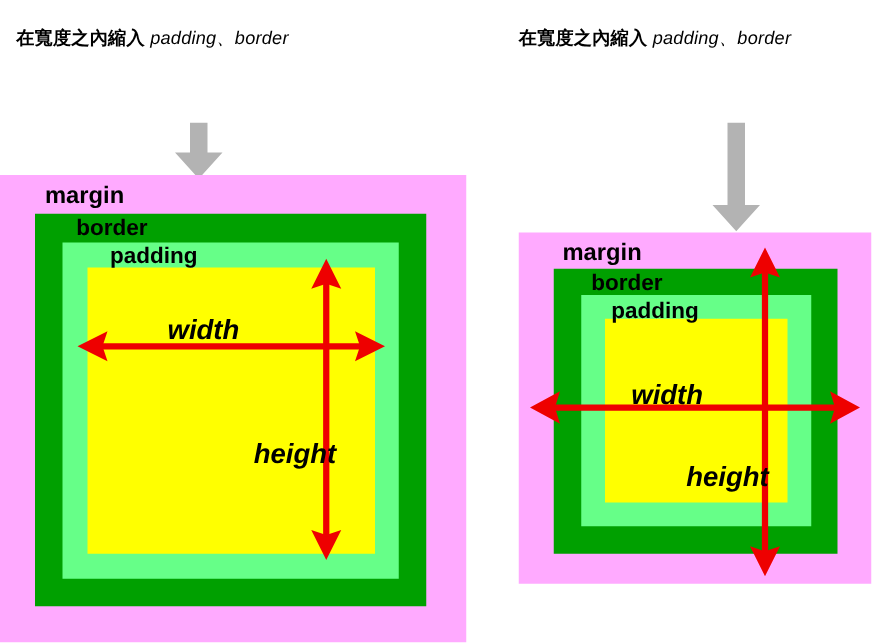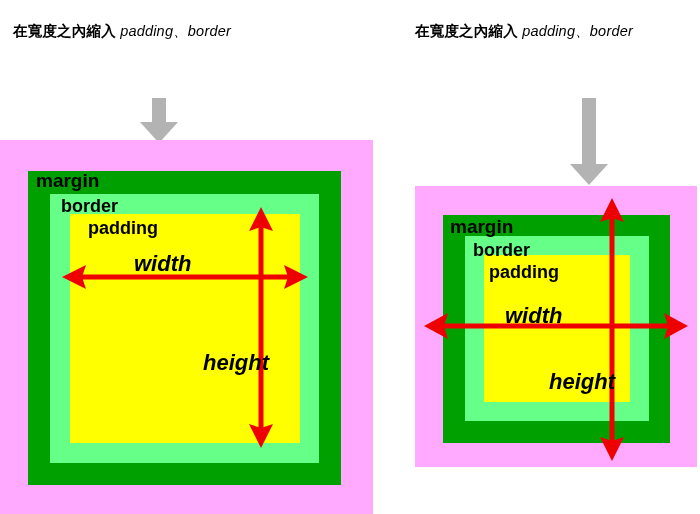--- a/index.html
+++ b/index.html
@@ -67,21 +67,20 @@
     position: absolute;
     background: #ffff00;
   }
 
   .box-label {
     position: absolute;
     color: #000000;
     font-weight: 700;
     font-family: "Liberation Sans", "DejaVu Sans", sans-serif;
     white-space: nowrap;
-    margin-top: 24px;
   }
 
   .dim-label {
     position: absolute;
     color: #000000;
     font-weight: 700;
     font-family: "Liberation Sans", "DejaVu Sans", sans-serif;
     white-space: nowrap;
     font-style: italic;
   }

